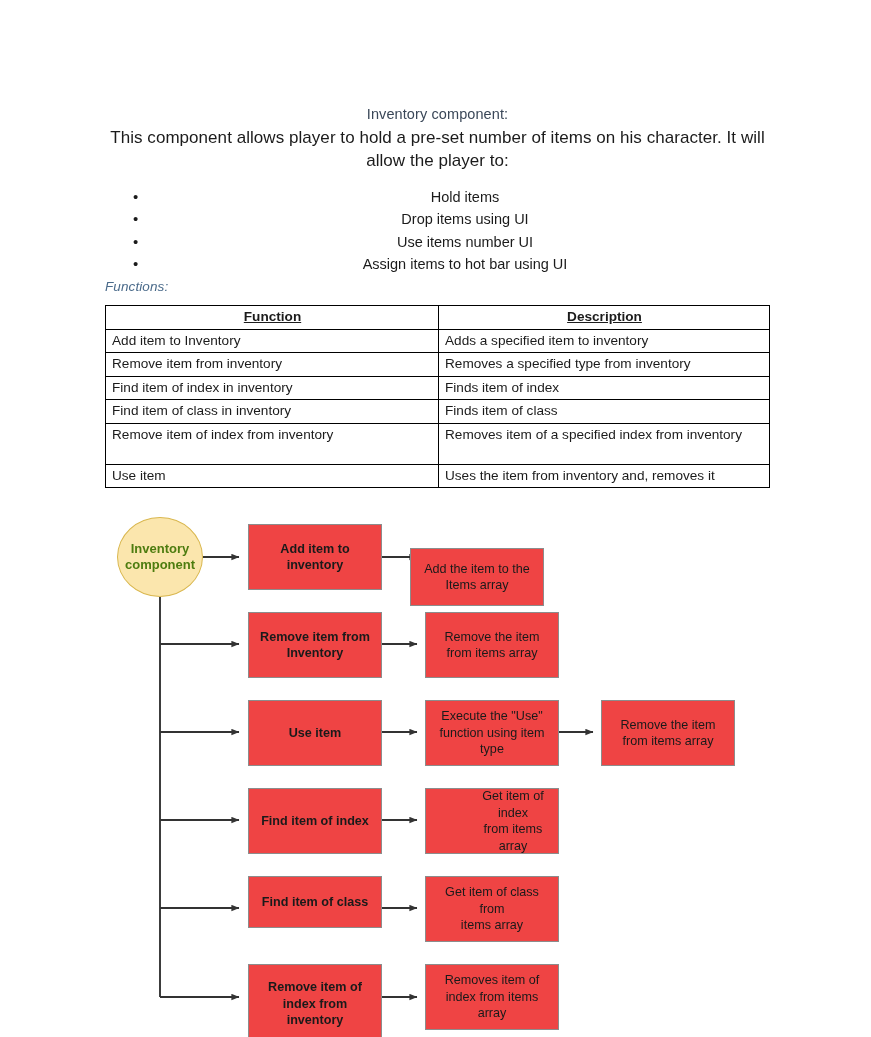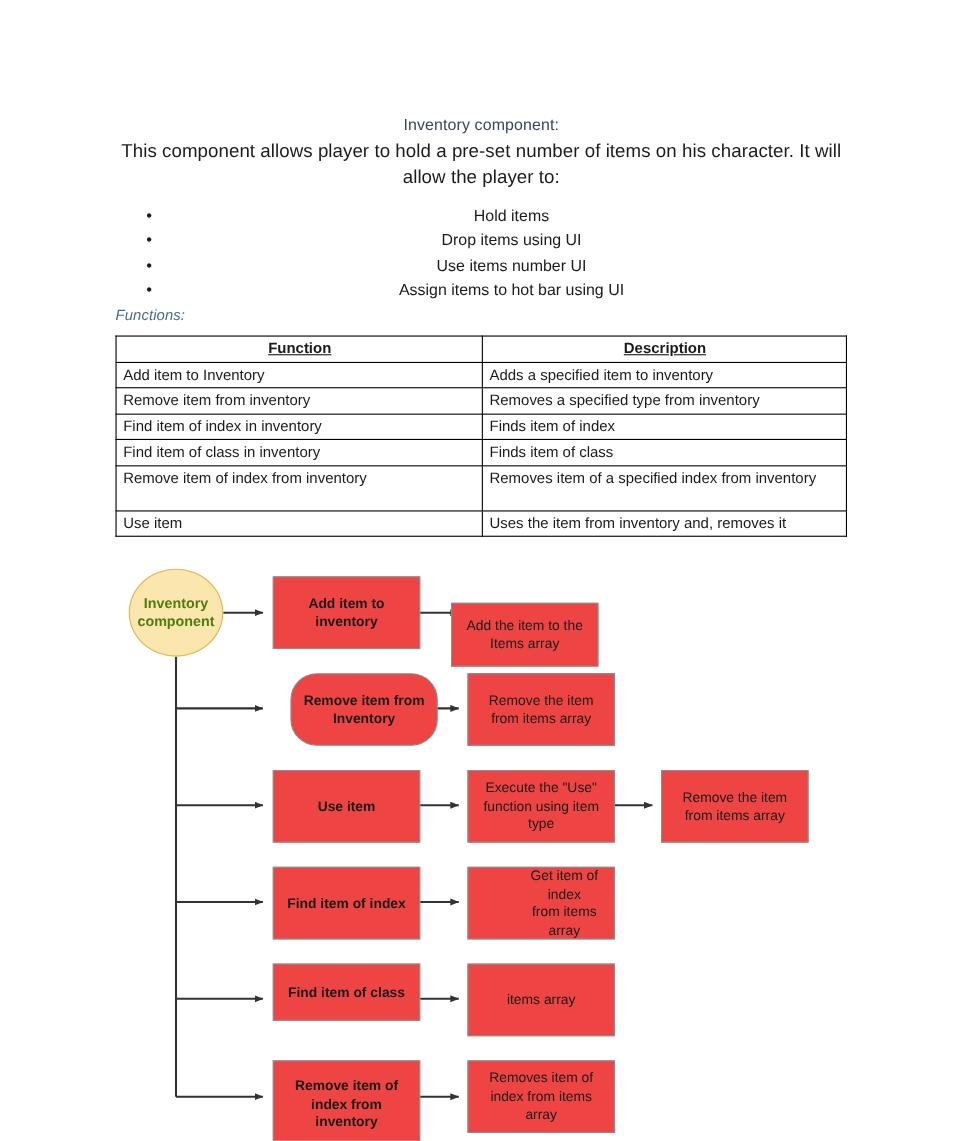--- a/index.html
+++ b/index.html
@@ -242,21 +242,21 @@
     <span>inventory</span>
   </div>
 </div>
 <div class="node" style="left:410px; top:524px; width:134px; height:58px;margin-top:24px;">
   <div>
     <span>Add the item to the</span>
     <span>Items array</span>
   </div>
 </div>
 
-<div class="node bold" style="left:264px; top:612px; width:134px; height:66px;border-radius:24px;">
+<div class="node bold" style="left:248px; top:612px; width:134px; height:66px;">
   <div>
     <span>Remove item from</span>
     <span>Inventory</span>
   </div>
 </div>
 <div class="node" style="left:425px; top:612px; width:134px; height:66px;">
   <div>
     <span>Remove the item</span>
     <span>from items array</span>
   </div>
@@ -293,20 +293,21 @@
   </div>
 </div>
 
 <div class="node bold" style="left:248px; top:876px; width:134px; height:52px;">
   <div>
     <span>Find item of class</span>
   </div>
 </div>
 <div class="node" style="left:425px; top:876px; width:134px; height:66px;">
   <div>
+    <span>Get item of class from</span>
     <span>items array</span>
   </div>
 </div>
 
 <div class="node bold" style="left:248px; top:964px; width:134px; height:80px;">
   <div>
     <span>Remove item of</span>
     <span>index from</span>
     <span>inventory</span>
   </div>

